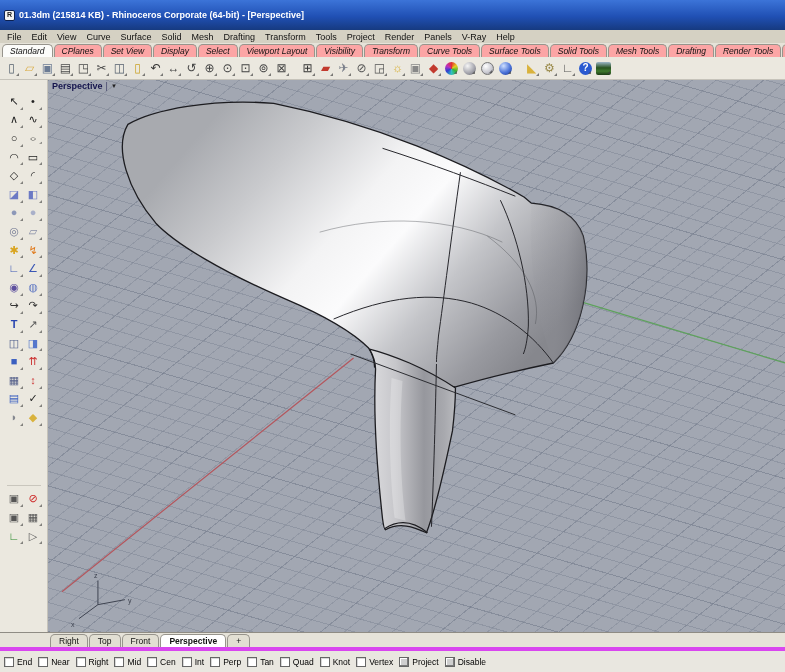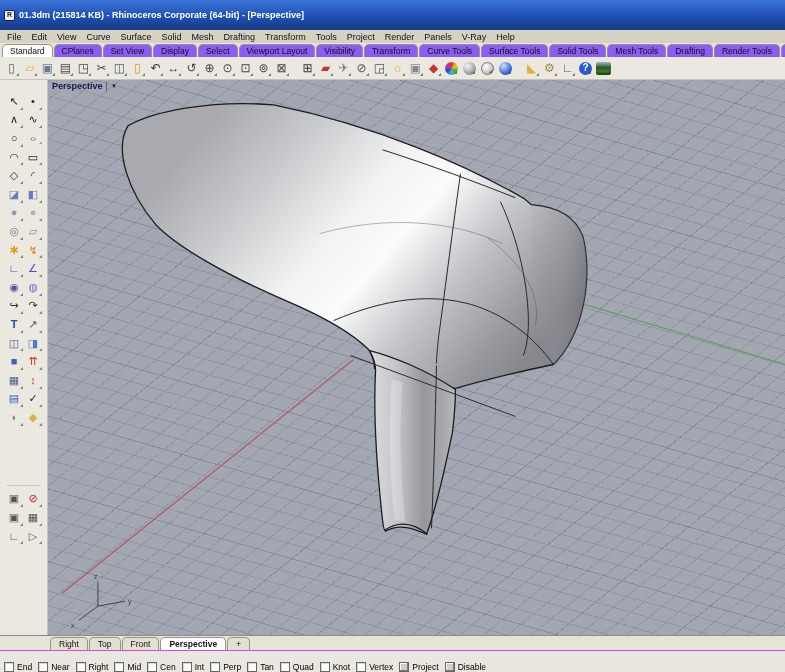--- a/index.html
+++ b/index.html
@@ -20,22 +20,22 @@
   
   .histline{height:16px;background:#fff;border-top:1px solid #8e8e8e;border-bottom:1px solid #cfcfcf;
     font-size:9px;color:#222;display:flex;align-items:center;padding-left:4px;flex:0 0 auto;}
   .cmdline{height:17px;background:#fff;border-bottom:1px solid #9a9a9a;font-size:9px;color:#111;
     display:flex;align-items:center;padding-left:4px;gap:2px;flex:0 0 auto;}
   .cmdline .lbl{font-weight:bold;}
   .cmdinput{border:none;outline:none;flex:1;height:13px;font:9px "Liberation Sans",sans-serif;padding:0;background:transparent;
     border-left:1px solid #000;margin-left:1px;}
 
   
-  .tabbar{height:14px;background:#e6e3d9;display:flex;align-items:flex-end;gap:1px;padding-left:2px;flex:0 0 auto;}
-  .tab{font-size:8.5px;color:#111;background:#8b5cf6;border:1px solid #97948c;border-bottom:none;
+  .tabbar{height:14px;background:#e6e3d9;display:flex;align-items:flex-end;gap:1px;padding-left:2px;flex:0 0 auto;font-style:italic;}
+  .tab{font-size:8.5px;color:#111;background:#fca5a5;border:1px solid #97948c;border-bottom:none;
     border-radius:5px 5px 0 0;padding:1px 7px 1px 7px;white-space:nowrap;cursor:default;}
   .tab.active{background:#fcfcfa;}
 
   
   .toolbar{height:22px;background:#ebe8df;border-bottom:1px solid #c6c3ba;display:flex;align-items:center;
     gap:1px;padding-left:3px;flex:0 0 auto;}
   .tbico{position:relative;width:17px;height:17px;border:none;background:transparent;padding:0;margin:0;
     display:flex;align-items:center;justify-content:center;font-size:12px;line-height:1;cursor:default;}
   .tbico .g{pointer-events:none;}
   .tbico:after{content:'';position:absolute;right:1px;bottom:1px;border-left:3px solid transparent;
@@ -79,21 +79,21 @@
   svg.scene{position:absolute;inset:0;width:100%;height:100%;}
 
   
   .vtabs{height:14px;background:#e6e3d9;border-top:1px solid #8f8c84;display:flex;align-items:flex-end;
     gap:1px;padding-left:50px;flex:0 0 auto;}
   .vtab{font-size:8.5px;color:#111;background:#e2dfd3;border:1px solid #97948c;border-bottom:none;
     border-radius:5px 5px 0 0;padding:1px 8px;white-space:nowrap;cursor:default;}
   .vtab.active{background:#ffffff;font-weight:bold;}
 
   
-  .osnap{height:21px;background:#e9e7e0;border-top:1px solid #d946ef;display:flex;align-items:flex-end;
+  .osnap{height:21px;background:#e9e7e0;border-top:4px solid #d946ef;display:flex;align-items:center;
     font-size:8.5px;color:#000;gap:6px;padding-left:4px;flex:0 0 auto;}
   .os{display:flex;align-items:center;gap:3px;cursor:default;}
   .cb{width:8px;height:8px;background:#fff;border:1px solid #666;box-shadow:inset 1px 1px 0 #d8d8d8;flex:0 0 auto;}
   .os.btn .cb{background:#cfcfcf;box-shadow:inset -1px -1px 0 #7a7a7a, inset 1px 1px 0 #fff;}
 </style>
 </head>
 <body>
 
 <div class="app">
 

